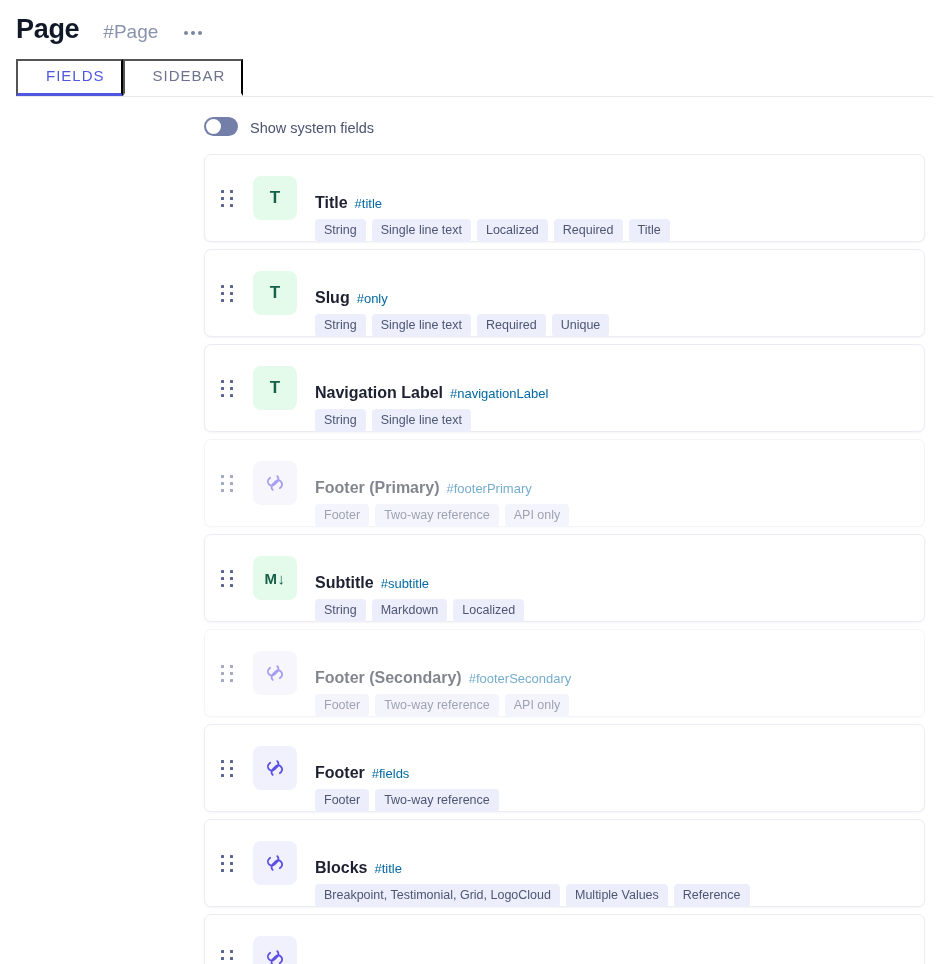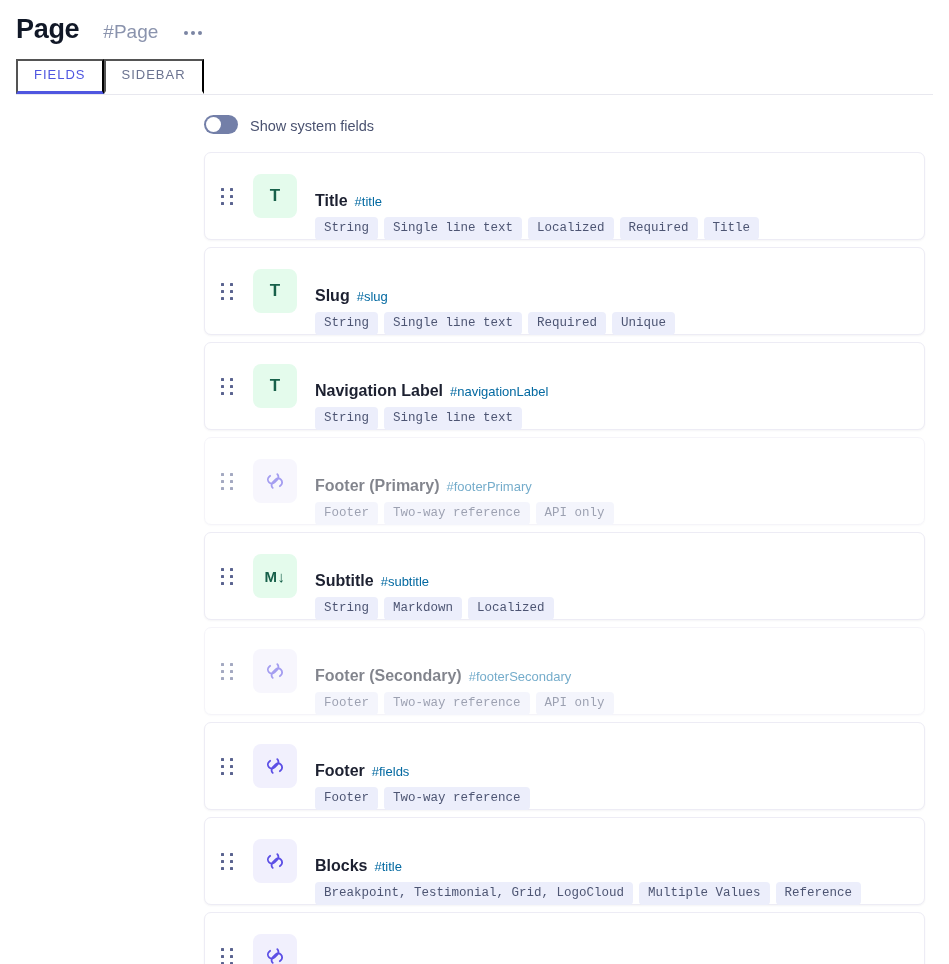--- a/index.html
+++ b/index.html
@@ -49,24 +49,24 @@
     background: #7b85a3;
   }
 
   .tabs {
     display: flex;
     gap: 0;
     margin-top: 14px;
     border-bottom: 1px solid #e8e8ef;
   }
   .tab {
-    font-size: 13px;
+    font-size: 15px;
     letter-spacing: 1px;
     color: #6b7390;
-    padding: 6px 16px 9px 16px;
+    padding: 6px 16px 9px 28px;
     cursor: pointer;
     border-bottom: 3px solid transparent;
     background: none;
     font-family: inherit;
   }
   .tab.active {
     color: #4f56e0;
     border-bottom-color: #4f56e0;
     font-weight: normal;
   }
@@ -174,21 +174,20 @@
     flex-wrap: wrap;
     gap: 6px;
   }
   .tag {
     background: #eceefb;
     color: #4d5573;
     font-size: 12.5px;
     border-radius: 4px;
     padding: 4px 9px 5px 9px;
     white-space: nowrap;
-    font-family: Liberation Mono, monospace;
   }
 </style>
 </head>
 <body>
 
 <div class="page-header">
   <div class="title-row">
     <span class="page-title">Page</span>
     <span class="page-id">#Page</span>
     <span class="dots-menu">
@@ -249,21 +248,21 @@
             <i></i>
             <i></i>
             <i></i>
           </div>
           <div class="type-icon text">
             <span>T</span>
           </div>
           <div class="field-main">
             <div class="field-name-row">
               <span class="field-name">Slug</span>
-              <span class="field-id">#slug</span>
+              <span class="field-id">#only</span>
             </div>
             <div class="tag-row">
               <span class="tag">String</span>
               <span class="tag">Single line text</span>
               <span class="tag">Required</span>
               <span class="tag">Unique</span>
             </div>
           </div>
         </div>
         <div class="field-card">

